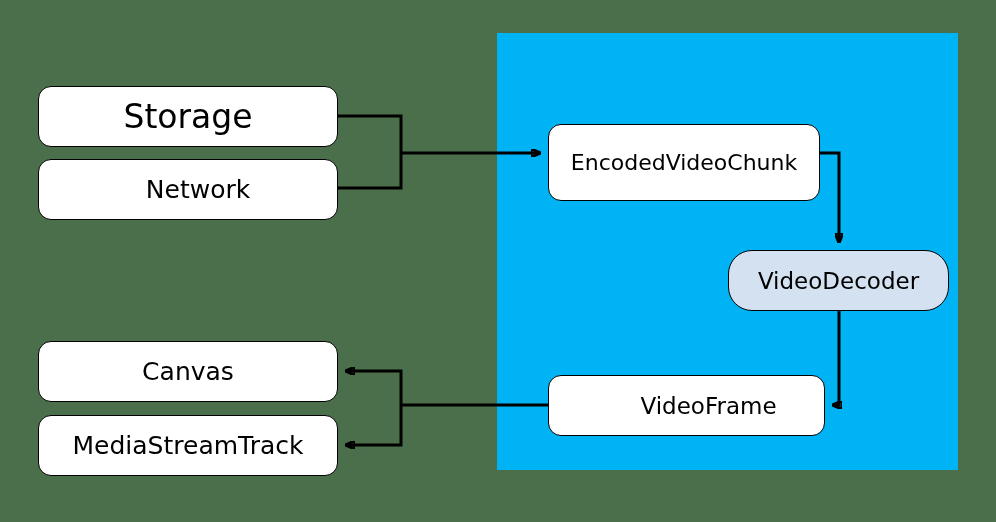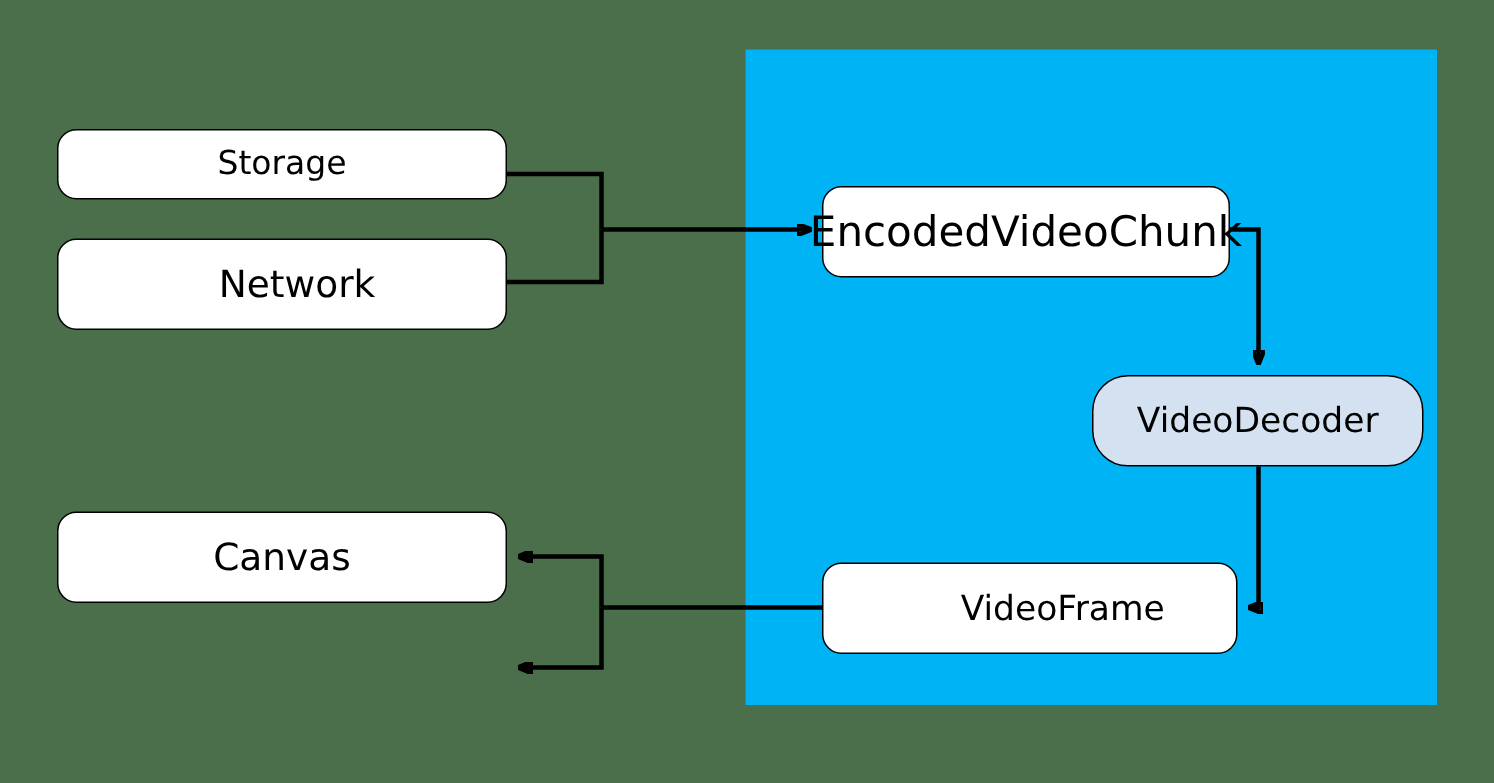--- a/index.html
+++ b/index.html
@@ -37,27 +37,27 @@
     background: #ffffff;
     border: 1.6px solid #000000;
     border-radius: 13px;
   }
   .node-plain {
     background: #d4e1f0;
     border: 1.6px solid #000000;
     border-radius: 0;
   }
   
-  #node-storage  { left: 38px;  top: 86px;  width: 300px; height: 47px;  font-size: 22px; }
+  #node-storage  { left: 38px;  top: 86px;  width: 300px; height: 61px;  font-size: 33px; }
   #node-network  { left: 38px;  top: 159px; width: 300px; height: 61px;  font-size: 25px; padding-left: 20px; }
   
   #node-canvas   { left: 38px;  top: 341px; width: 300px; height: 61px;  font-size: 25px; }
   #node-mst      { left: 38px;  top: 415px; width: 300px; height: 61px;  font-size: 25px; }
   
-  #node-evc      { left: 548px; top: 124px; width: 272px; height: 61px;  font-size: 28px; }
+  #node-evc      { left: 548px; top: 124px; width: 272px; height: 77px;  font-size: 22px; }
   #node-decoder  { left: 728px; top: 250px; width: 221px; height: 61px;  font-size: 23px; border-radius: 24px; }
   #node-frame    { left: 548px; top: 375px; width: 277px; height: 61px;  font-size: 23px; padding-left: 44px; }
 
   svg.edges {
     position: absolute;
     left: 0;
     top: 0;
     width: 996px;
     height: 522px;
     overflow: visible;
@@ -102,20 +102,23 @@
   </div>
 
   <div class="node node-rounded" id="node-network">
     <span>Network</span>
   </div>
 
   <div class="node node-rounded" id="node-canvas">
     <span>Canvas</span>
   </div>
 
+  <div class="node node-rounded" id="node-mst">
+    <span>MediaStreamTrack</span>
+  </div>
 
   <div class="node node-rounded" id="node-evc">
     <span>EncodedVideoChunk</span>
   </div>
 
   <div class="node node-plain" id="node-decoder">
     <span>VideoDecoder</span>
   </div>
 
   <div class="node node-rounded" id="node-frame">

